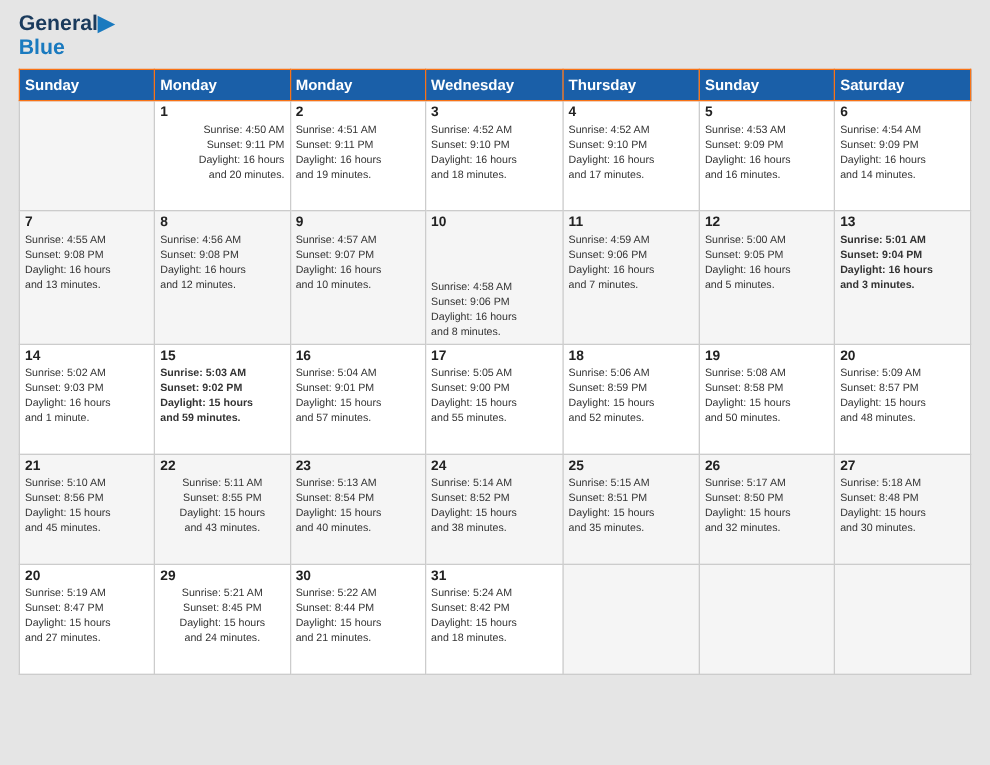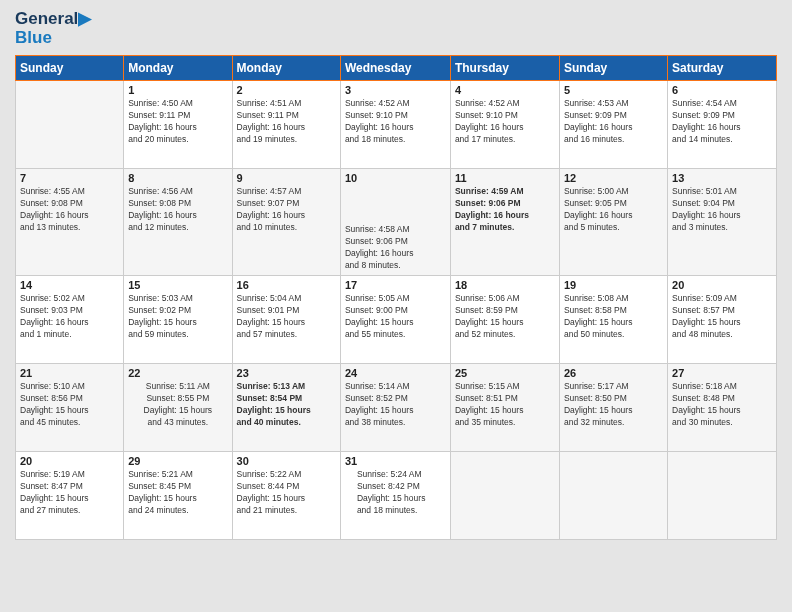--- a/index.html
+++ b/index.html
@@ -111,21 +111,21 @@
           <th>Thursday</th>
           <th>Sunday</th>
           <th>Saturday</th>
         </tr>
     </thead>
     <tbody id="calendar-body">
     <tr>
           <td class="empty-cell"></td>
           <td>
             <div class="day-number">1</div>
-            <div class="day-info" style="white-space: pre-line;">Sunrise: 4:50 AM
+            <div class="day-info" style="white-space: pre-line; text-align: right;">Sunrise: 4:50 AM
 Sunset: 9:11 PM
 Daylight: 16 hours
 and 20 minutes.</div>
           </td>
           <td>
             <div class="day-number">2</div>
             <div class="day-info" style="white-space: pre-line;">Sunrise: 4:51 AM
 Sunset: 9:11 PM
 Daylight: 16 hours
 and 19 minutes.</div>
@@ -183,51 +183,51 @@
           </td>
           <td>
             <div class="day-number">10</div>
             <div class="day-info" style="white-space: pre-line; margin-top: 40px;">Sunrise: 4:58 AM
 Sunset: 9:06 PM
 Daylight: 16 hours
 and 8 minutes.</div>
           </td>
           <td>
             <div class="day-number">11</div>
-            <div class="day-info" style="white-space: pre-line; font-weight: bold;">Sunrise: 4:59 AM
+            <div class="day-info" style="white-space: pre-line;">Sunrise: 4:59 AM
 Sunset: 9:06 PM
 Daylight: 16 hours
 and 7 minutes.</div>
           </td>
           <td>
             <div class="day-number">12</div>
             <div class="day-info" style="white-space: pre-line;">Sunrise: 5:00 AM
 Sunset: 9:05 PM
 Daylight: 16 hours
 and 5 minutes.</div>
           </td>
           <td>
             <div class="day-number">13</div>
-            <div class="day-info" style="white-space: pre-line;">Sunrise: 5:01 AM
+            <div class="day-info" style="white-space: pre-line; font-weight: bold;">Sunrise: 5:01 AM
 Sunset: 9:04 PM
 Daylight: 16 hours
 and 3 minutes.</div>
           </td>
         </tr>
         <tr>
           <td>
             <div class="day-number">14</div>
             <div class="day-info" style="white-space: pre-line;">Sunrise: 5:02 AM
 Sunset: 9:03 PM
 Daylight: 16 hours
 and 1 minute.</div>
           </td>
           <td>
             <div class="day-number">15</div>
-            <div class="day-info" style="white-space: pre-line;">Sunrise: 5:03 AM
+            <div class="day-info" style="white-space: pre-line; font-weight: bold;">Sunrise: 5:03 AM
 Sunset: 9:02 PM
 Daylight: 15 hours
 and 59 minutes.</div>
           </td>
           <td>
             <div class="day-number">16</div>
             <div class="day-info" style="white-space: pre-line;">Sunrise: 5:04 AM
 Sunset: 9:01 PM
 Daylight: 15 hours
 and 57 minutes.</div>
@@ -271,21 +271,21 @@
           </td>
           <td>
             <div class="day-number">22</div>
             <div class="day-info" style="white-space: pre-line; text-align: center;">Sunrise: 5:11 AM
 Sunset: 8:55 PM
 Daylight: 15 hours
 and 43 minutes.</div>
           </td>
           <td>
             <div class="day-number">23</div>
-            <div class="day-info" style="white-space: pre-line; font-weight: bold;">Sunrise: 5:13 AM
+            <div class="day-info" style="white-space: pre-line;">Sunrise: 5:13 AM
 Sunset: 8:54 PM
 Daylight: 15 hours
 and 40 minutes.</div>
           </td>
           <td>
             <div class="day-number">24</div>
             <div class="day-info" style="white-space: pre-line;">Sunrise: 5:14 AM
 Sunset: 8:52 PM
 Daylight: 15 hours
 and 38 minutes.</div>
@@ -315,35 +315,35 @@
         <tr>
           <td>
             <div class="day-number">20</div>
             <div class="day-info" style="white-space: pre-line;">Sunrise: 5:19 AM
 Sunset: 8:47 PM
 Daylight: 15 hours
 and 27 minutes.</div>
           </td>
           <td>
             <div class="day-number">29</div>
-            <div class="day-info" style="white-space: pre-line;">Sunrise: 5:21 AM
+            <div class="day-info" style="white-space: pre-line; text-align: center;">Sunrise: 5:21 AM
 Sunset: 8:45 PM
 Daylight: 15 hours
 and 24 minutes.</div>
           </td>
           <td>
             <div class="day-number">30</div>
             <div class="day-info" style="white-space: pre-line;">Sunrise: 5:22 AM
 Sunset: 8:44 PM
 Daylight: 15 hours
 and 21 minutes.</div>
           </td>
           <td>
             <div class="day-number">31</div>
-            <div class="day-info" style="white-space: pre-line; margin-left: 12px;">Sunrise: 5:24 AM
+            <div class="day-info" style="white-space: pre-line;">Sunrise: 5:24 AM
 Sunset: 8:42 PM
 Daylight: 15 hours
 and 18 minutes.</div>
           </td>
           <td class="empty-cell"></td>
           <td class="empty-cell"></td>
           <td class="empty-cell"></td>
         </tr>
       </tbody>
   </table>

